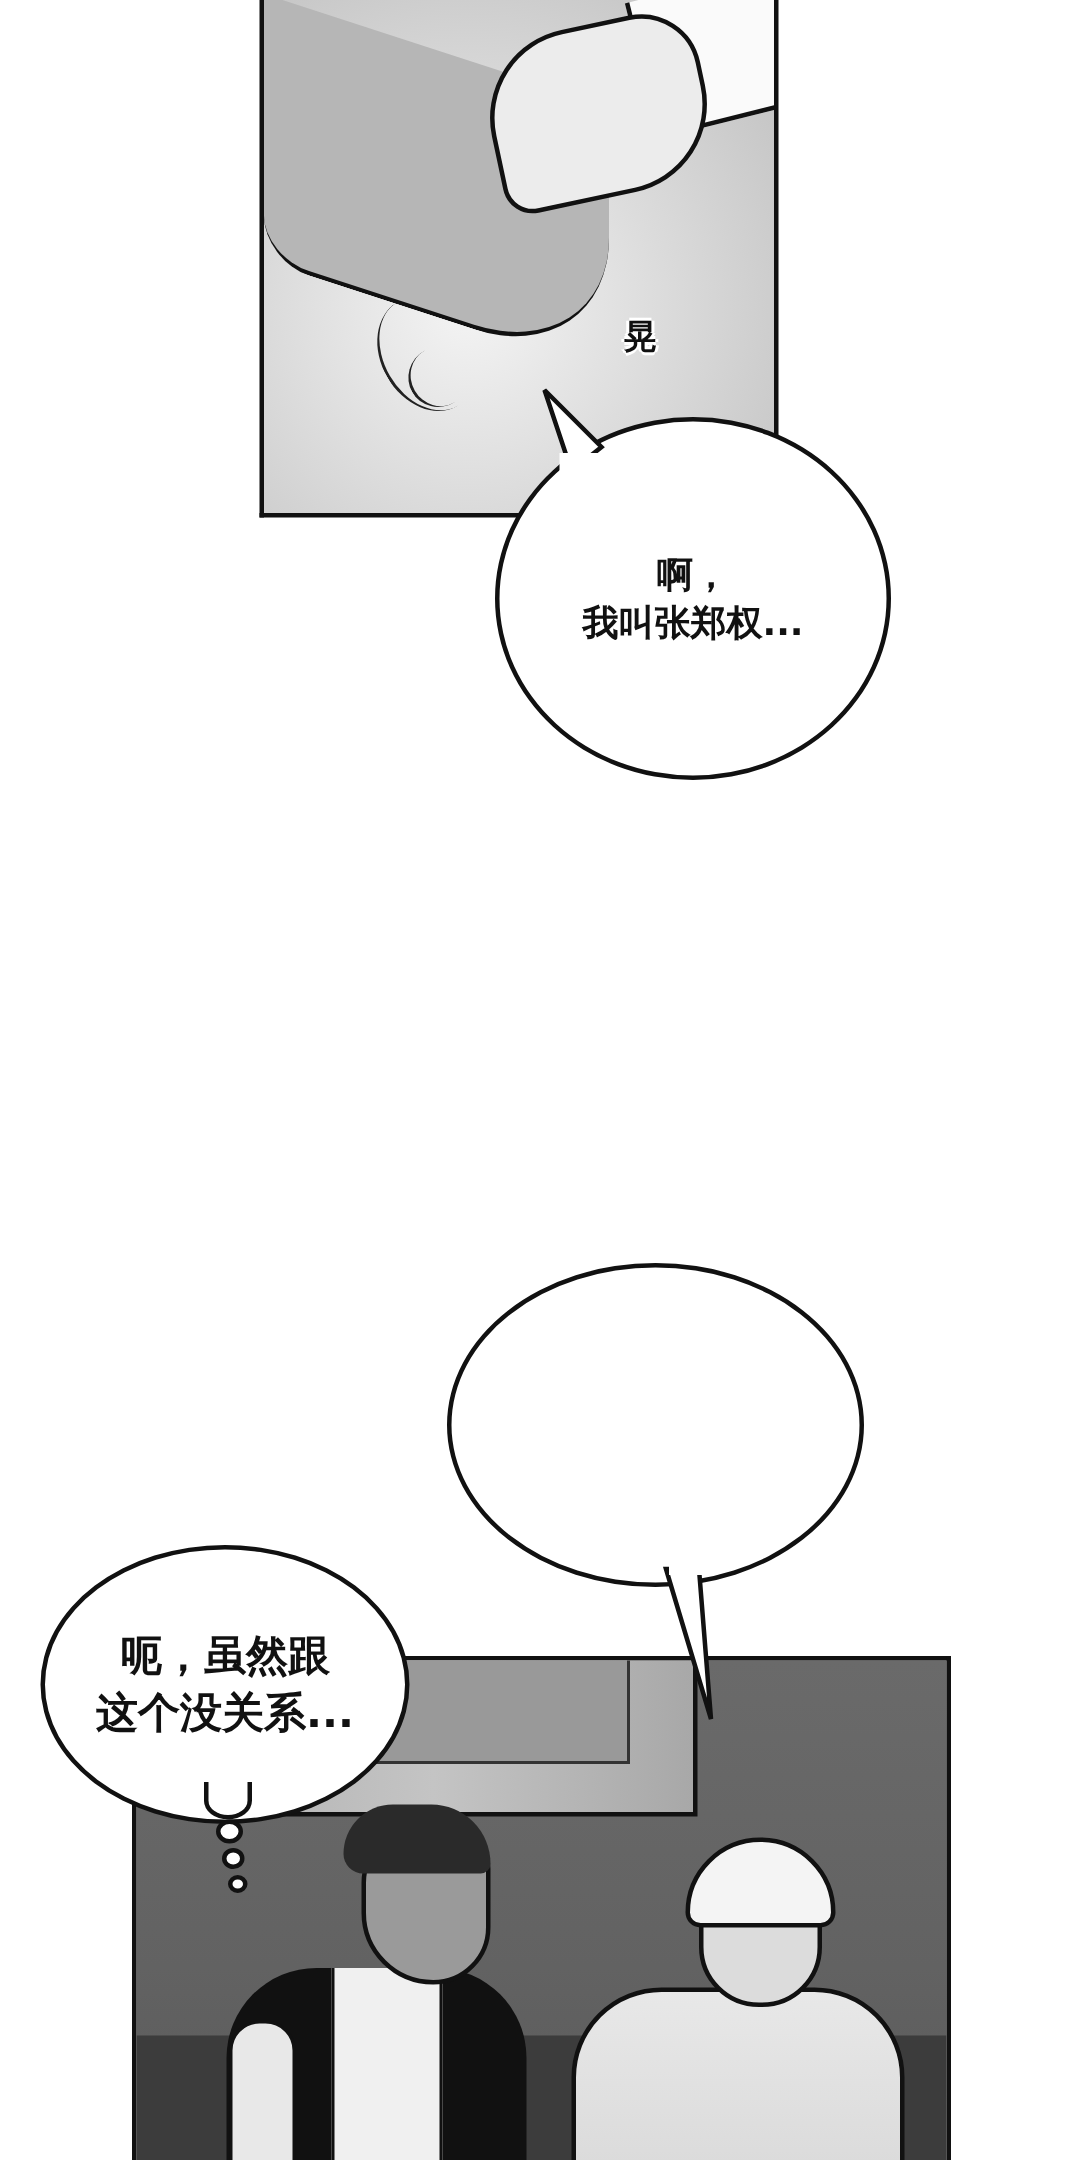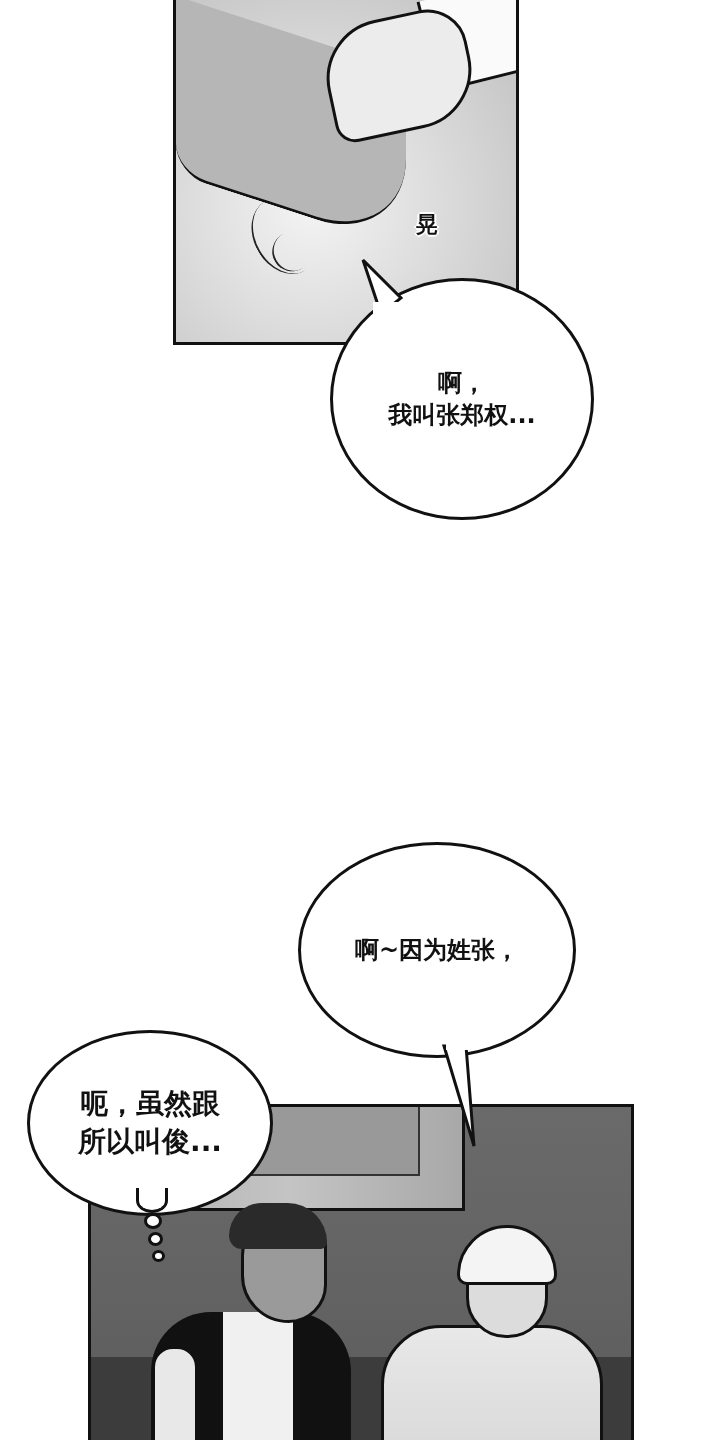--- a/index.html
+++ b/index.html
@@ -143,23 +143,22 @@
   <div class="abs char-right-body"></div>
   <div class="abs char-right-head"></div>
   <div class="abs char-right-hair"></div>
 </div>
 
 <svg class="abs tail" style="left:440px;top:1040px" width="50" height="112">
   <path d="M4 6 L34 106 L26 6 Z" fill="#fff" stroke="#111" stroke-width="3"></path>
   <rect x="6" y="0" width="22" height="10" fill="#fff"></rect>
 </svg>
 <div class="abs bubble b2">
-  <span class="line">啊~因为姓张，</span>
 </div>
 
 <div class="abs bubble b3">
   <span class="line">呃，虽然跟</span>
-  <span class="line">所以叫俊...</span>
+  <span class="line">这个没关系...</span>
 </div>
 <div class="abs thought-dot" style="left:136px;top:1188px;width:26px;height:22px;border-top:none;border-radius:0 0 50% 50%;"></div>
 <div class="abs thought-dot" style="left:144px;top:1213px;width:12px;height:10px;"></div>
 <div class="abs thought-dot" style="left:148px;top:1232px;width:9px;height:8px;"></div>
 <div class="abs thought-dot" style="left:152px;top:1250px;width:7px;height:6px;"></div>
 
 </body></html>

